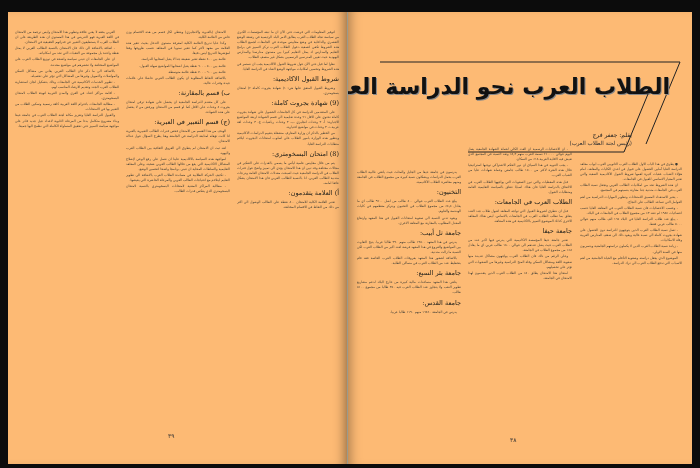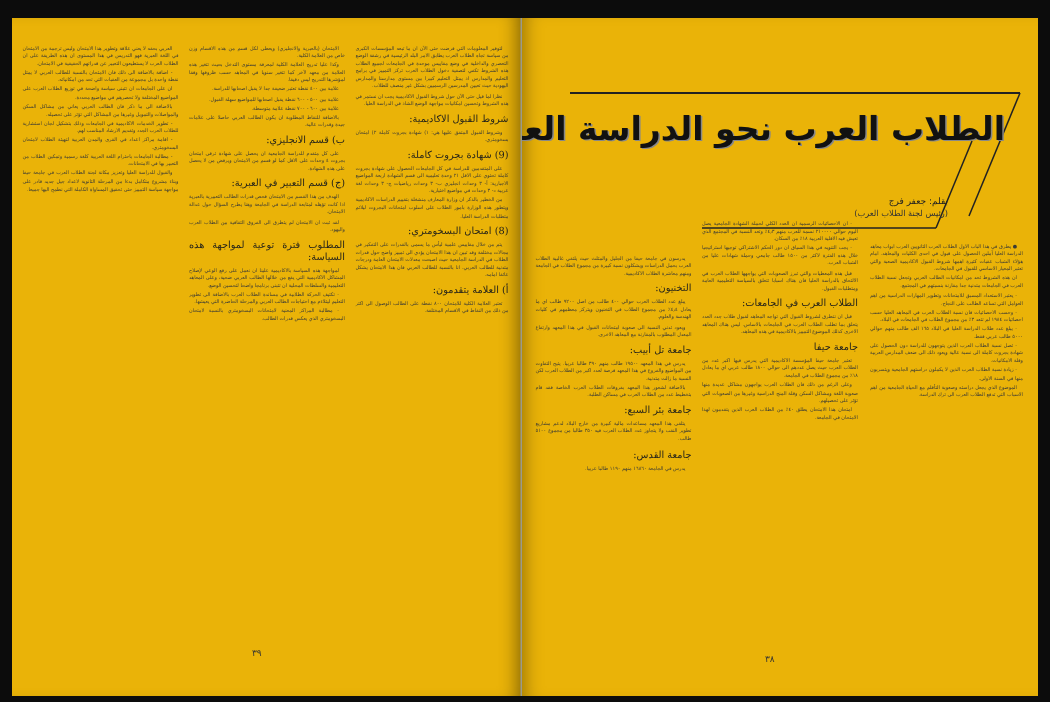--- a/index.html
+++ b/index.html
@@ -1,18 +1,18 @@
 <!DOCTYPE html>
 <html><head>
 <meta charset="utf-8">
 <style>
   html,body{margin:0;padding:0;}
   body{width:700px;height:468px;background:#0c0c0c;position:relative;overflow:hidden;font-family:"DejaVu Sans",sans-serif;}
   .spread{position:absolute;left:8px;top:12px;width:684px;height:452px;}
-  .page{position:absolute;top:0;height:452px;background:#eab308;overflow:hidden;}
+  .page{position:absolute;top:0;height:452px;background:#fdba74;overflow:hidden;}
   .page.left{left:0;width:339px;border-right:1px solid #9a9a8c;box-shadow:inset -10px 0 12px -8px rgba(0,0,0,.45);}
   .page.right{left:340px;width:344px;box-shadow:inset 10px 0 12px -8px rgba(0,0,0,.35);}
   .rtl{direction:rtl;}
   .col{position:absolute;font-size:3.3px;line-height:5.1px;color:#3b3b35;text-align:justify;overflow:hidden;}
   .col p{margin:0 0 1px 0;text-indent:4px;}
   .col h4{margin:3px 0 3px 0;font-size:6.5px;line-height:8px;font-weight:normal;color:#1f1f1a;font-family:"DejaVu Serif",serif;}
   .pnum{position:absolute;font-size:6px;color:#333;font-family:"DejaVu Sans",sans-serif;}
   .titlebox{position:absolute;left:38px;top:50px;width:300px;height:82px;}
   .title{position:absolute;right:16px;top:12px;font-family:"DejaVu Sans",sans-serif;font-weight:bold;font-size:22px;color:#111;letter-spacing:-0.5px;text-shadow:1px 1px 0 #888;white-space:nowrap;}
   .byline{position:absolute;right:60px;top:118px;font-size:6px;color:#222;text-align:right;line-height:9px;}
@@ -37,26 +37,25 @@
         <h4>أ) العلامة يتقدمون:</h4>
         <p>تعتبر العلامة الكلية للامتحان ٨٠٠ نقطة على الطالب الوصول الى اكثر من ذلك من النقاط في الاقسام المختلفة.</p>
       </div>
     <div class="col" id="lcol1" style="right:117px;top:18px;width:104px;height:404px;">
         <p>الامتحان (بالعبرية والانجليزي) ويعطى لكل قسم من هذه الاقسام وزن خاص من العلامة الكلية.</p>
         <p>وكذا عليا تدريج العلامة الكلية لمعرفة مستوى التدخل بحيث تتغير هذه العلامة من معهد لآخر كما تتغير سنويا في المعاهد حسب ظروفها وفقا لمؤشرها التدريج ليس دقيقا.</p>
         <p>علامة بين ٤٠٠ نقطة تعتبر ضعيفة جدا لا يقبل اصحابها للدراسة.</p>
         <p>علامة بين ٥٠٠ - ٦٠٠ نقطة يقبل اصحابها للمواضيع سهلة القبول.</p>
         <p>علامة بين ٦٠٠ - ٧٠٠ نقطة علامة متوسطة.</p>
         <p>بالاضافة للنقاط المطلوبة ان يكون الطالب العربي حاصلا على علامات جيدة وقدرات عالية.</p>
-        <h4>ب) قسم الانجليزي:</h4>
+        <h4>ب) قسم بالمقارنة:</h4>
         <p>على كل متقدم للدراسة الجامعية ان يحصل على شهادة ترقى امتحان بجروت ٤ وحدات على الاقل كما لو قسم من الامتحان ويرفض من لا يحصل على هذه الشهادة.</p>
         <h4>(ج) قسم التعبير في العبرية:</h4>
         <p>الهدف من هذا القسم من الامتحان فحص قدرات الطالب التعبيرية بالعبرية اذا كانت تؤهله لمتابعة الدراسة في الجامعة وهنا يطرح السؤال حول عدالة الامتحان.</p>
         <p>لقد ثبت ان الامتحان لم يتطرق الى الفروق الثقافية بين الطلاب العرب واليهود.</p>
-        <h4>المطلوب فترة توعية لمواجهة هذه السياسة:</h4>
         <p>لمواجهة هذه السياسة بالاكاديمية علينا ان نعمل على رفع الوعي لإصلاح المشاكل الاكاديمية التي يقع من خلالها الطالب العربي ضحية، وعلى المعاهد التعليمية والسلطات المحلية ان تتبنى برنامجا واضحا لتحسين الوضع.</p>
         <p>- تكثيف الحركة الطلابية في مساندة الطلاب العرب بالاضافة الى تطوير التعليم ليتلاءم مع احتياجات الطالب العربي والمرحلة الحاضرة التي يعيشها.</p>
         <p>- مطالبة المراكز المعنية لامتحانات البسخومتري بالنسبة لامتحان البسخومتري الذي يعكس قدرات الطالب.</p>
       </div>
     <div class="col" id="lcol2" style="right:228px;top:18px;width:104px;height:404px;">
         <p>العربي بحقه لا يعني علاقة وتطوير هذا الامتحان وليس ترجمة من الامتحان في اللغة العبرية فهو التدريس في هذا المستوى ان هذه الطريقة على ان الطلاب العرب لا يستطيعون التعبير عن قدراتهم الحقيقية في الامتحان.</p>
         <p>- اضافة بالاضافة الى ذلك فان الامتحان بالنسبة للطالب العربي لا يمثل نقطة واحدة بل مجموعة من العقبات التي تحد من امكانياته.</p>
         <p>ان على الجامعات ان تتبنى سياسة واضحة في توزيع الطلاب العرب على المواضيع المختلفة ولا تحصرهم في مواضيع محددة.</p>
         <p>بالاضافة الى ما ذكر فان الطالب العربي يعاني من مشاكل السكن والمواصلات والتمويل وغيرها من المشاكل التي تؤثر على تحصيله.</p>
         <p>- تطوير الخدمات الاكاديمية في الجامعات وذلك بتشكيل لجان استشارية للطلاب العرب الجدد وتقديم الارشاد المناسب لهم.</p>

